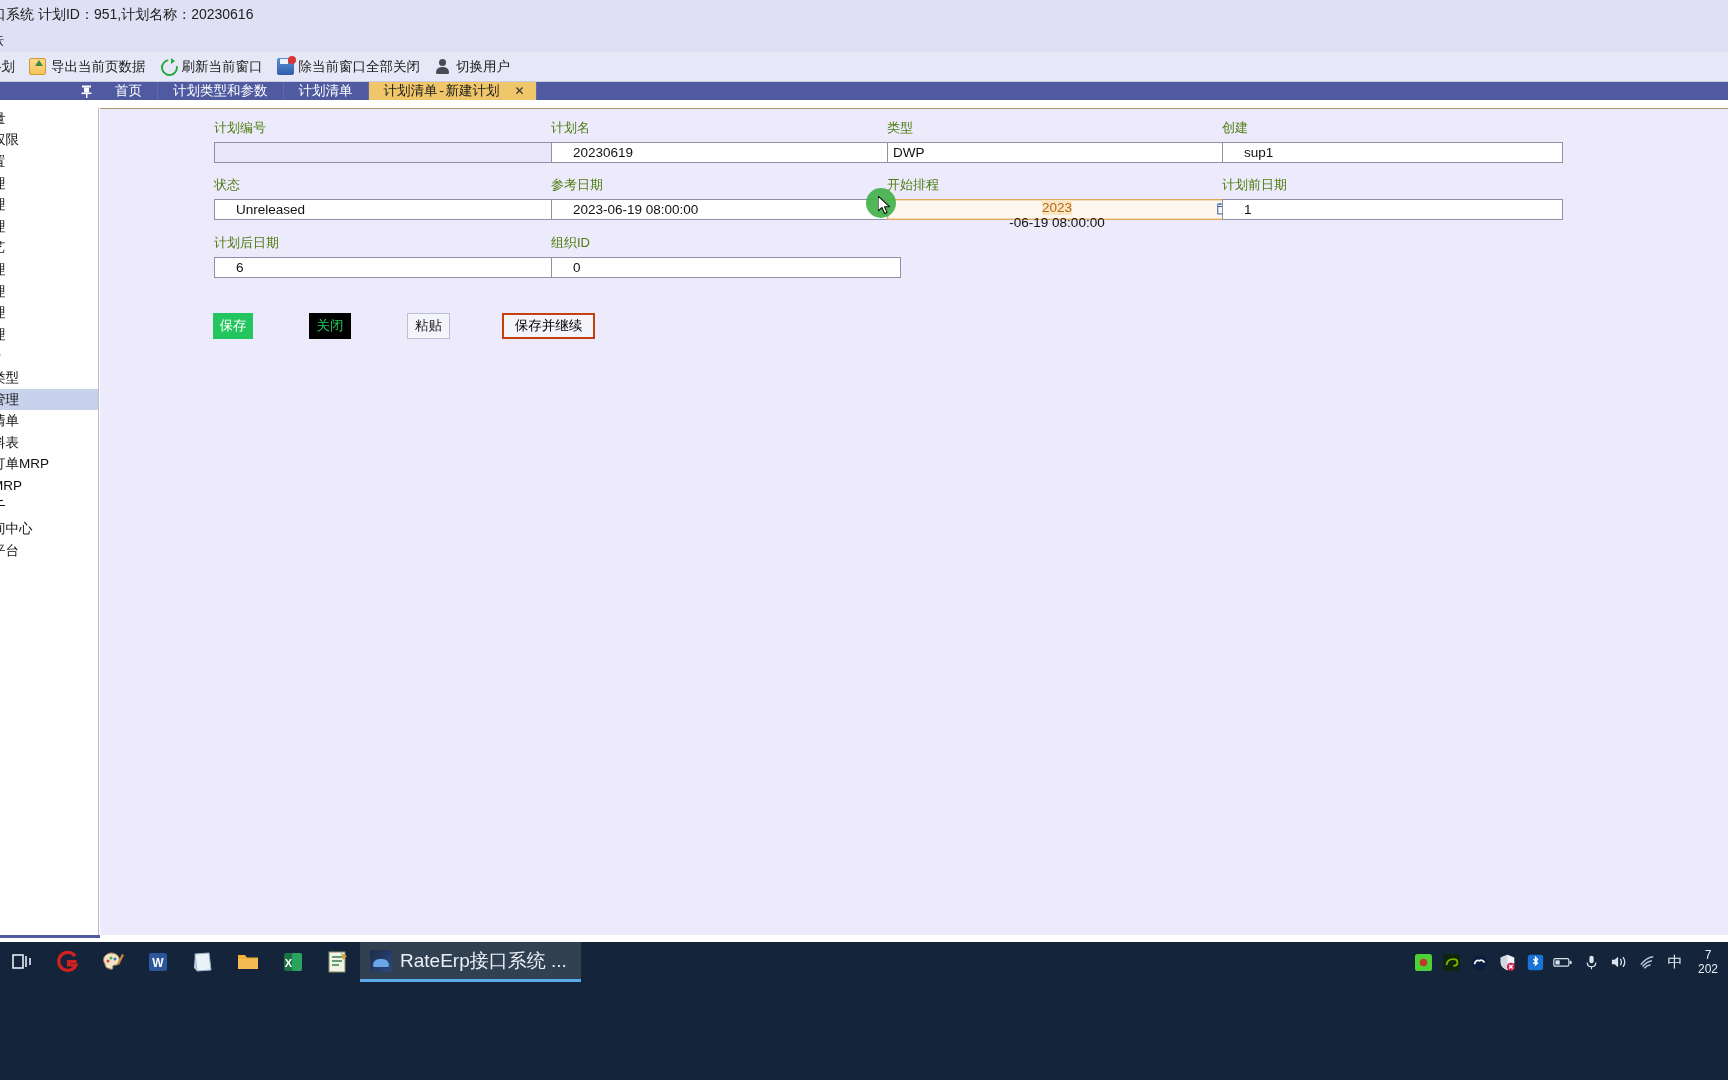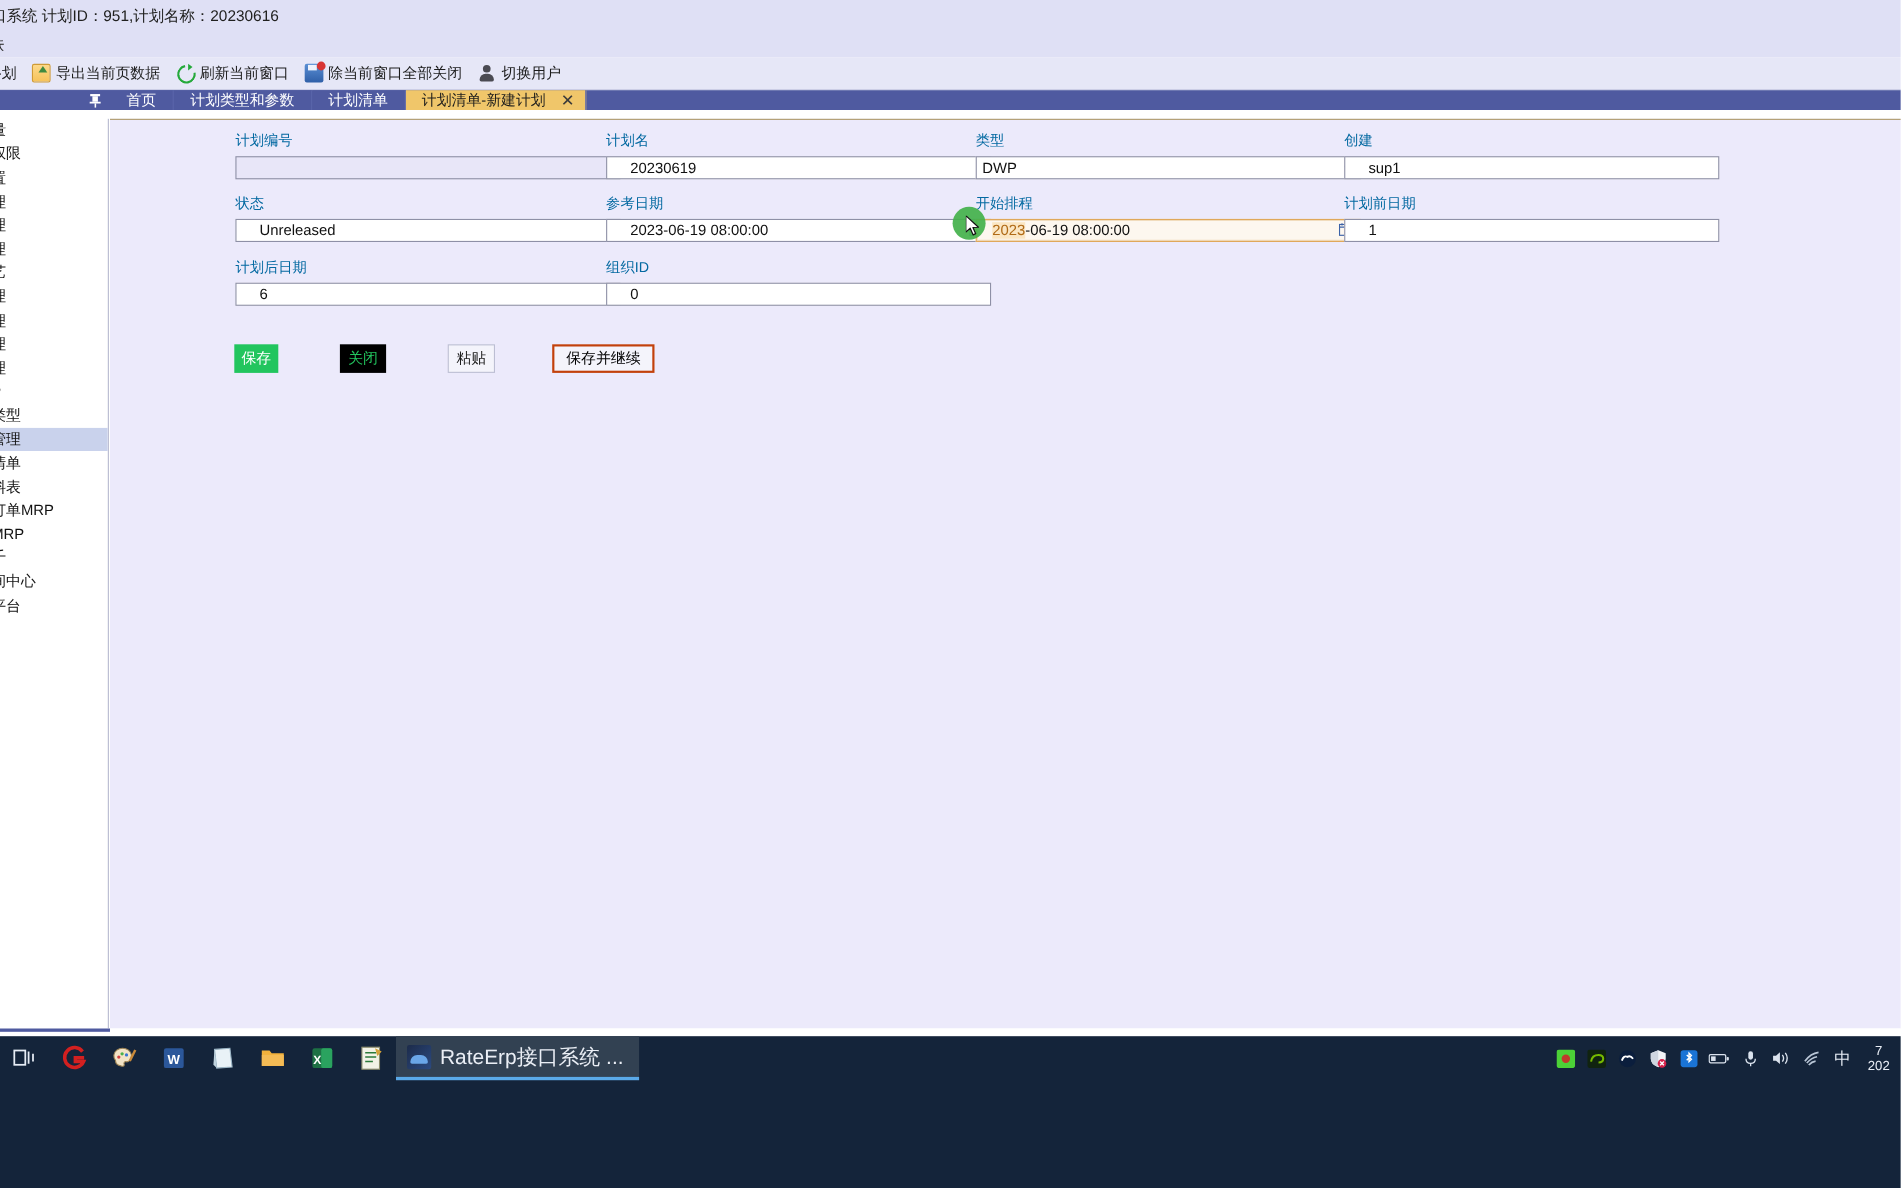--- a/index.html
+++ b/index.html
@@ -109,21 +109,21 @@
   .ico-user::after {
     content:""; position:absolute; left:2px; top:9px; width:13px; height:7px;
     border-radius:7px 7px 2px 2px; background:#4a4a52;
   }
 
   
   .tabstrip {
     position: absolute; left: 0; top: 82px;
     width: 1728px; height: 18px;
     background: #4f5aa0;
-    display: flex; align-items: stretch;
+    display: flex; align-items: stretch; font-family: Liberation Mono, monospace;
   }
   .pin-zone {
     width: 100px;
     background: #4f5aa0;
     display: flex; align-items: center; justify-content: flex-end;
     padding-right: 8px;
     color: #ffffff;
     font-size: 13px;
   }
   .tab {
@@ -176,21 +176,21 @@
     width: 1628px; height: 827px;
     background: #eceafb;
     border-top: 1px solid #b09a6a;
   }
 
   .fld {
     position: absolute;
   }
   .fld .lbl {
     font-size: 13px;
-    color: #0369a1;
+    color: #4d7c0f;
     margin-bottom: 5px;
     white-space: nowrap;
   }
   .inp {
     height: 21px;
     border: 1px solid #8e90a6;
     background: #ffffff;
     font-size: 13.5px;
     color: #111111;
     padding: 0 21px;
@@ -504,21 +504,21 @@
           <circle cx="11" cy="11" r="4.2" fill="#ffffff" stroke="#3b62a8" stroke-width="1.1"></circle>
           <line x1="11" y1="11" x2="11" y2="8.6" stroke="#3b62a8" stroke-width="1.1"></line>
           <line x1="11" y1="11" x2="12.8" y2="11.9" stroke="#3b62a8" stroke-width="1.1"></line>
         </svg>
       </div>
     </div>
 
     <div class="fld" style="left:787px; top:67px; width:350px;">
       <div class="lbl">开始排程</div>
       <div class="inp-wrap">
-        <div class="inp focused" style="padding-right:24px; padding-left:14px;">
+        <div class="inp focused" style="padding-right:24px; padding-left:14px;flex-direction:column;">
           <span class="sel-text">2023</span>
             <span>-06-19 08:00:00</span>
         </div>
         <svg class="date-ico" viewBox="0 0 16 16">
           <rect x="0.8" y="2.2" width="10.5" height="10.5" fill="none" stroke="#3b62a8" stroke-width="1.1"></rect>
           <line x1="0.8" y1="4.8" x2="11.3" y2="4.8" stroke="#3b62a8" stroke-width="1.1"></line>
           <line x1="3.2" y1="1" x2="3.2" y2="3.2" stroke="#3b62a8" stroke-width="1.1"></line>
           <line x1="8.8" y1="1" x2="8.8" y2="3.2" stroke="#3b62a8" stroke-width="1.1"></line>
           <circle cx="11" cy="11" r="4.2" fill="#fdf7ef" stroke="#3b62a8" stroke-width="1.1"></circle>
           <line x1="11" y1="11" x2="11" y2="8.6" stroke="#3b62a8" stroke-width="1.1"></line>

